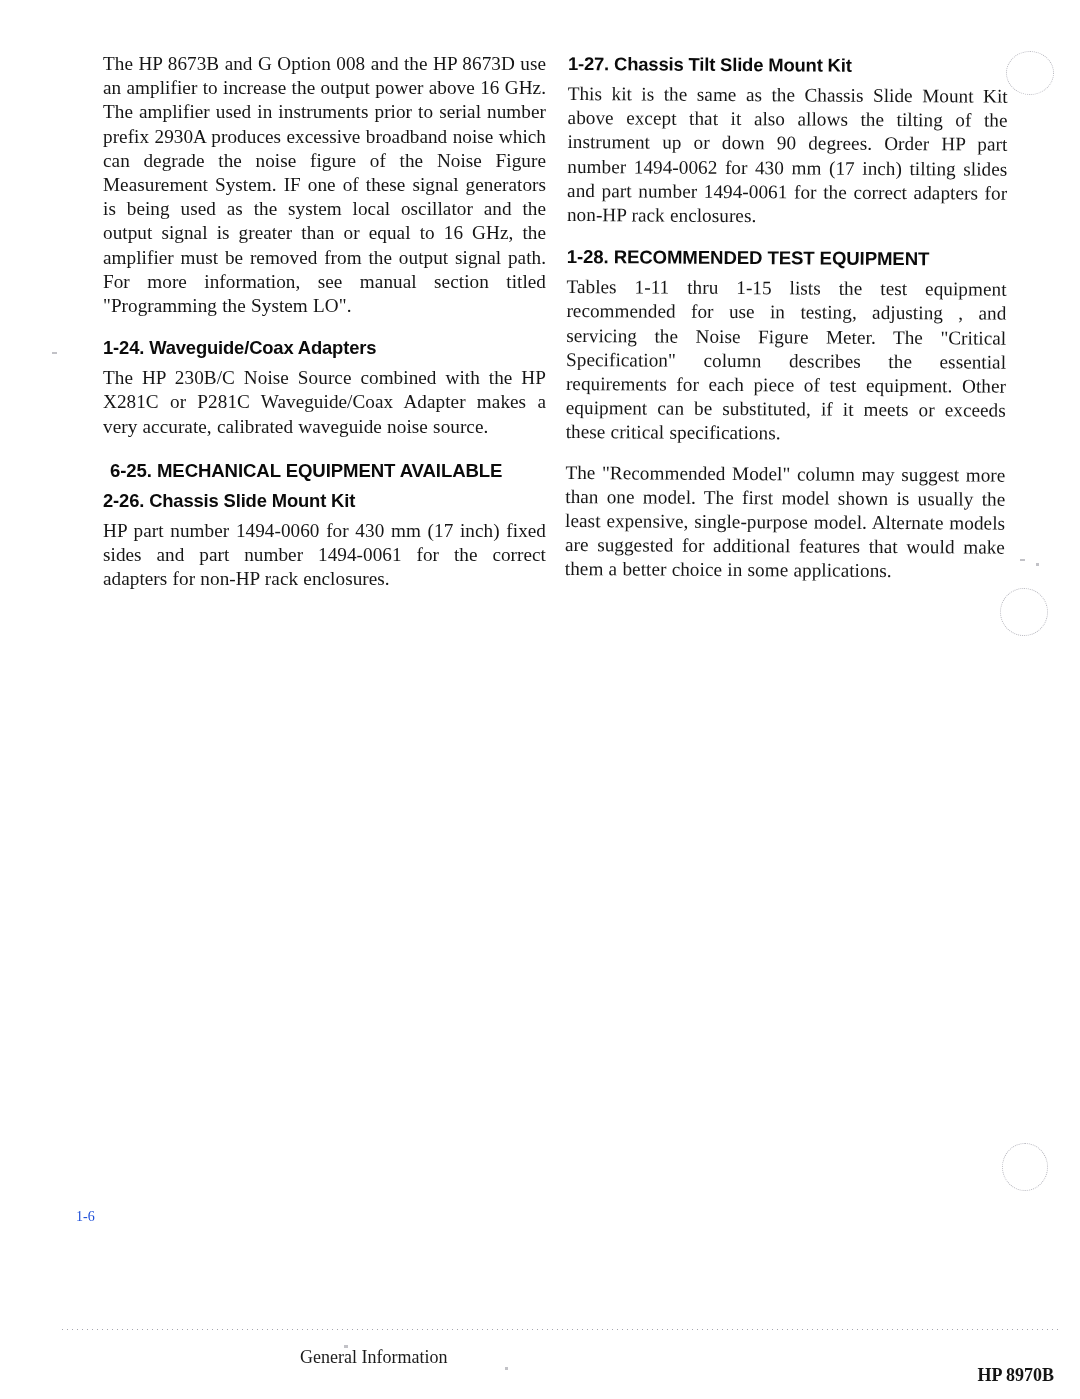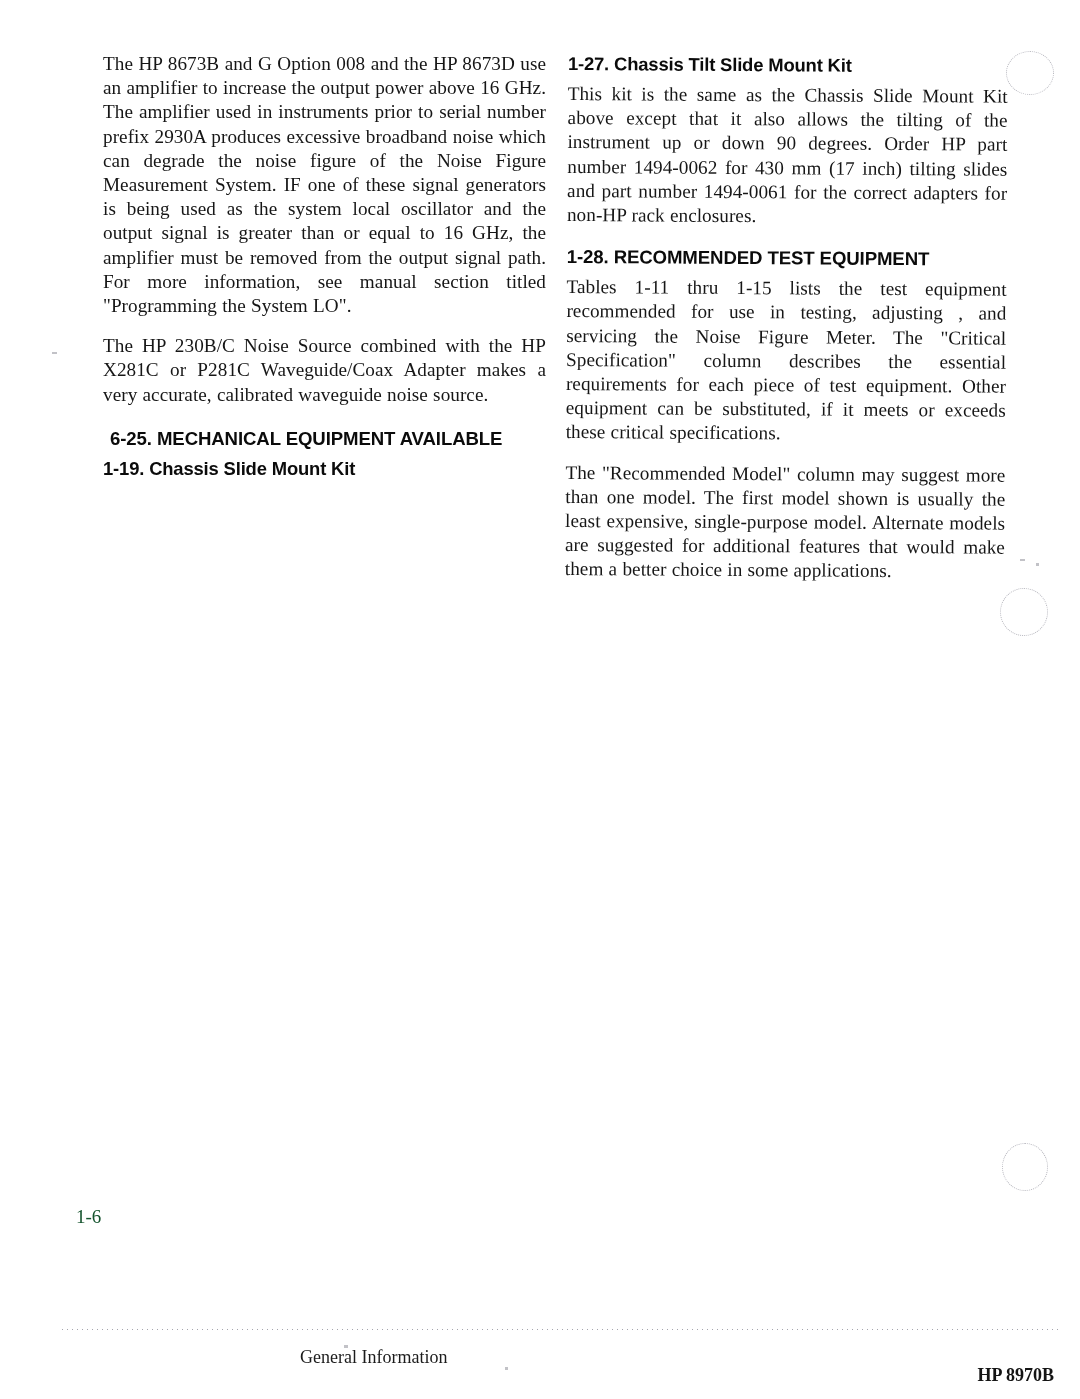--- a/index.html
+++ b/index.html
@@ -87,23 +87,23 @@
 
   .head-group .indent {
     padding-left: 7px;
   }
 
   
   .page-number {
     position: absolute;
     left: 76px;
     top: 1206px;
-    font-size: 19px;
+    font-size: 14px;
     line-height: 22px;
-    color: #14532d;
+    color: #1d4ed8;
   }
 
   
   .footer-rule {
     position: absolute;
     left: 62px;
     top: 1329px;
     width: 1000px;
     height: 1px;
     background: repeating-linear-gradient(
@@ -174,29 +174,31 @@
 <body>
 
 <div class="page">
 
   <div class="columns">
 
     <div class="col col-left">
 
       <p class="body">The HP 8673B and G Option 008 and the HP 8673D use an amplifier to increase the output power above 16 GHz. The amplifier used in instruments prior to serial number prefix 2930A produces excessive broadband noise which can degrade the noise figure of the Noise Figure Measurement System. IF one of these signal generators is being used as the system local oscillator and the output signal is greater than or equal to 16 GHz, the amplifier must be removed from the output signal path. For more information, see manual section titled "Programming the System LO".</p>
 
+      <h3 class="head">1-24. Waveguide/Coax Adapters</h3>
 
       <p class="body">The HP 230B/C Noise Source combined with the HP X281C or P281C Waveguide/Coax Adapter makes a very accurate, calibrated waveguide noise source.</p>
 
       <div class="head-group">
         <h3 class="head caps stacked indent">6-25. MECHANICAL EQUIPMENT AVAILABLE</h3>
-        <h3 class="head stacked">1-19. Chassis Slide Mount Kit</h3>
+        <h3 class="head stacked">2-26. Chassis Slide Mount Kit</h3>
       </div>
 
 
+      <p class="body">HP part number 1494-0060 for 430 mm (17 inch) fixed sides and part number 1494-0061 for the correct adapters for non-HP rack enclosures.</p>
 
     </div>
 
     <div class="col col-right">
 
       <h3 class="head first">1-27. Chassis Tilt Slide Mount Kit</h3>
 
       <p class="body">This kit is the same as the Chassis Slide Mount Kit above except that it also allows the tilting of the instrument up or down 90 degrees. Order HP part number 1494-0062 for 430 mm (17 inch) tilting slides and part number 1494-0061 for the correct adapters for non-HP rack enclosures.</p>
 
       <h3 class="head caps">1-28. RECOMMENDED TEST EQUIPMENT</h3>

